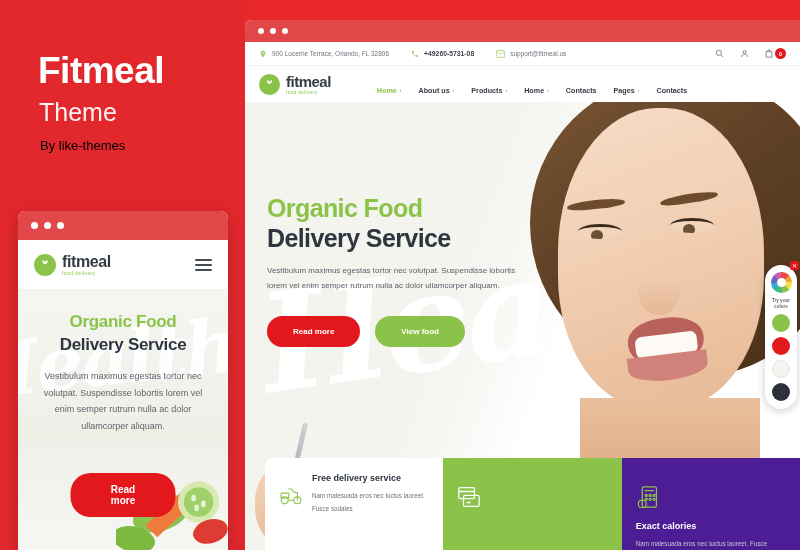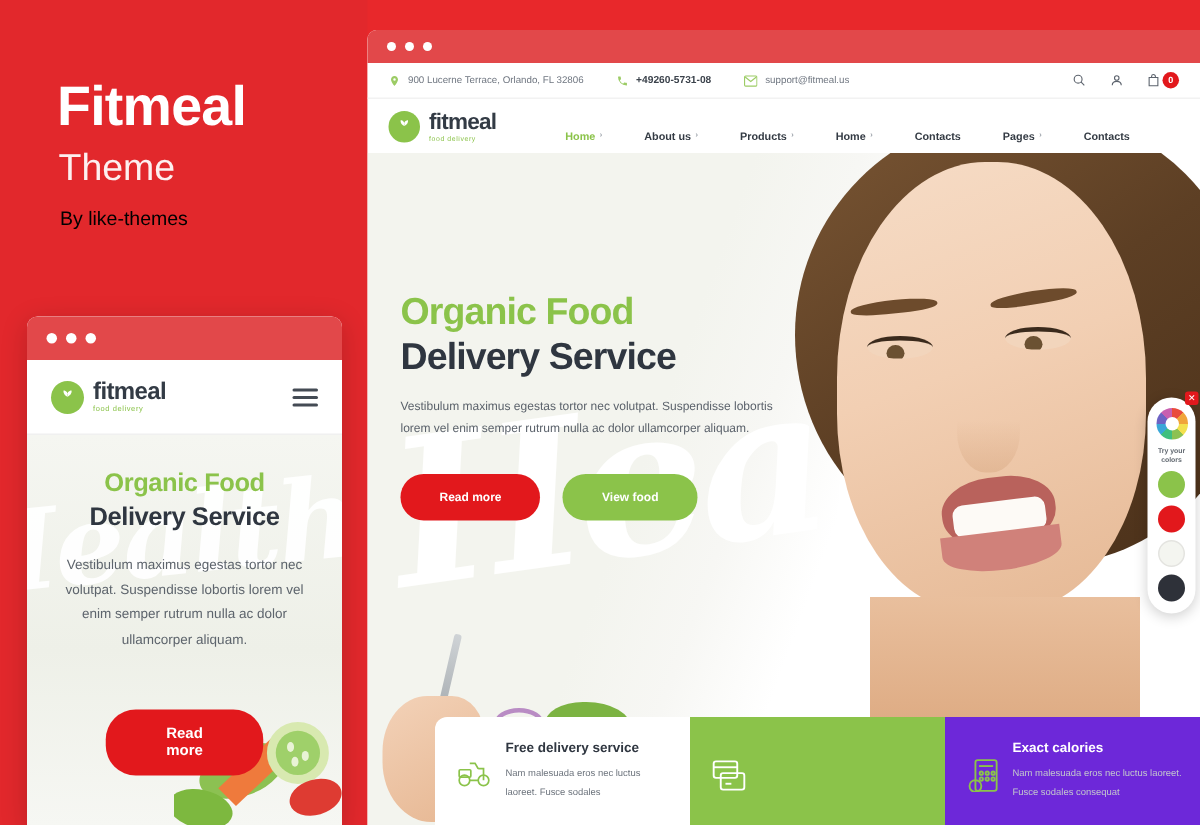--- a/index.html
+++ b/index.html
@@ -113,21 +113,21 @@
     height: 36px; background: #fff; display: flex; align-items: center;
     padding: 0 11px 0 14px;
   }
   .logo { display: flex; align-items: center; gap: 6px; }
   .logo-mark {
     width: 21px; height: 21px; border-radius: 50%; background: #8bc34a;
     display: flex; align-items: center; justify-content: center; flex: none;
   }
   .logo-name { font-size: 15px; font-weight: bold; color: #333b45; letter-spacing: -0.5px; line-height: 1; }
   .logo-tag { font-size: 4.6px; color: #8bc34a; letter-spacing: 0.4px; margin-top: 1px; }
-  .nav-links { display: flex; align-items: center; margin-left: 46px; gap: 28px; margin-top: 12px; }
+  .nav-links { display: flex; align-items: center; margin-left: 46px; gap: 17px; margin-top: 12px; }
   .nav-link {
     font-size: 7.2px; font-weight: bold; color: #343b44; display: flex;
     align-items: center; gap: 3px; white-space: nowrap;
   }
   .nav-link.active { color: #8bc34a; }
   .caret { font-size: 5px; color: #9aa0a8; }
   .nav-cta {
     margin-left: auto; background: #e2181c; color: #fff; border: none;
     font-size: 7.2px; font-weight: bold; padding: 8px 20px; border-radius: 14px;
   }
@@ -233,28 +233,28 @@
     border-radius: 44% 32% 40% 48%; z-index: 2;
   }
   .fork {
     position: absolute; left: 36px; bottom: 62px; width: 5px; height: 72px;
     background: linear-gradient(180deg,#cfd3d6,#9aa0a4); transform: rotate(13deg);
     border-radius: 2px; z-index: 2;
   }
 
   
   .features {
-    position: absolute; left: 20px; right: 0; bottom: 0; height: 72px;
+    position: absolute; left: 20px; right: 0; bottom: 0; height: 92px;
     display: flex; z-index: 6;
-    border-radius: 8px 0 0 0; overflow: hidden; margin-left: 25px;
+    border-radius: 8px 0 0 0; overflow: hidden;
   }
   .fcard { flex: 1; display: flex; align-items: flex-start; gap: 9px; padding: 15px 12px 0 14px; }
   .fcard.white { background: #fff; }
   .fcard.green { background: #8bc34a; }
-  .fcard.dark { background: #6d28d9; }
+  .fcard.dark { background: #4c1d95; flex-direction: column; }
   .fc-icon { flex: none; margin-top: 13px; }
   .fc-title { font-size: 9px; font-weight: bold; line-height: 1.25; margin-bottom: 5px; }
   .fcard.white .fc-title { color: #2f3640; }
   .fcard.green .fc-title, .fcard.dark .fc-title { color: #ffffff; }
   .fc-text { font-size: 6.3px; line-height: 2.1; }
   .fcard.white .fc-text { color: #6c737c; }
   .fcard.green .fc-text { color: #f2f8ea; }
   .fcard.dark .fc-text { color: #c3c7cd; }
 
   

